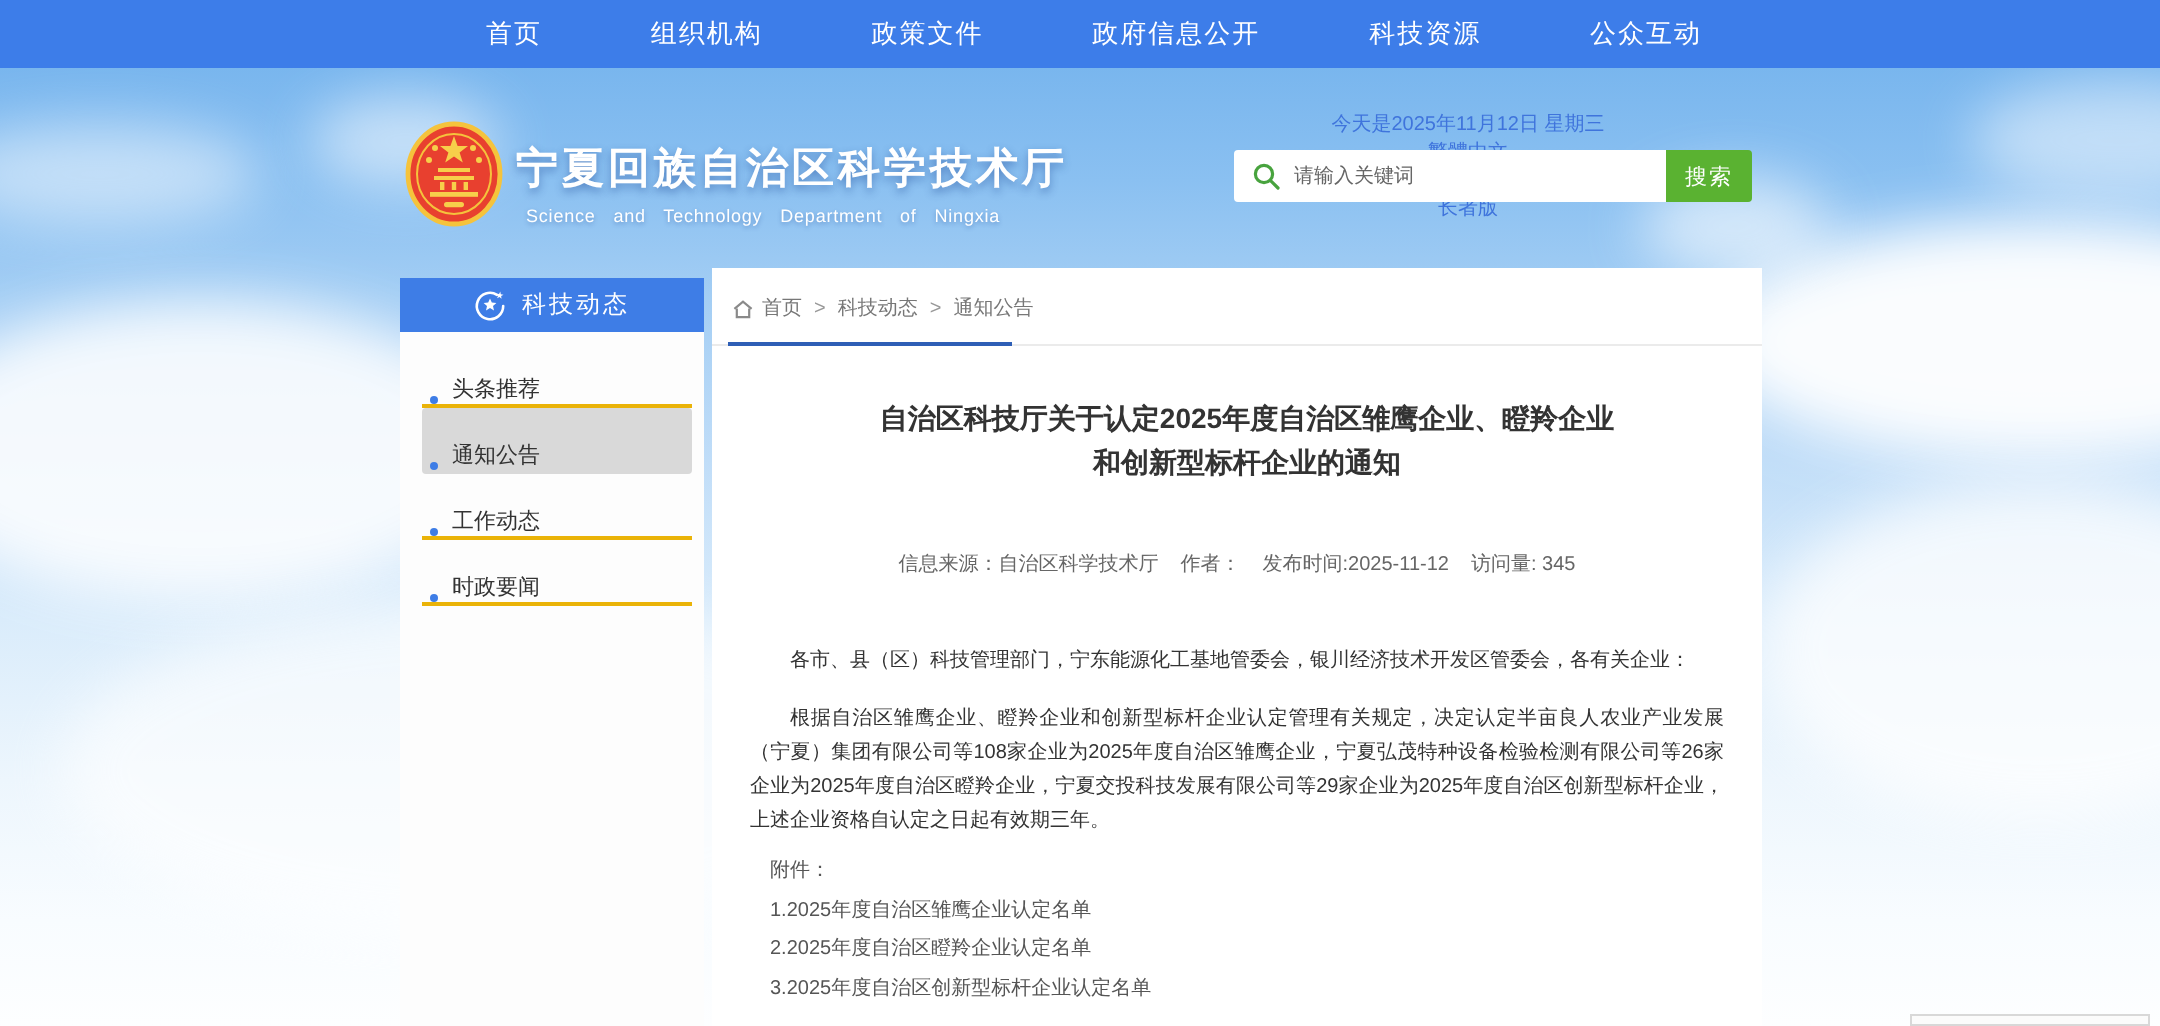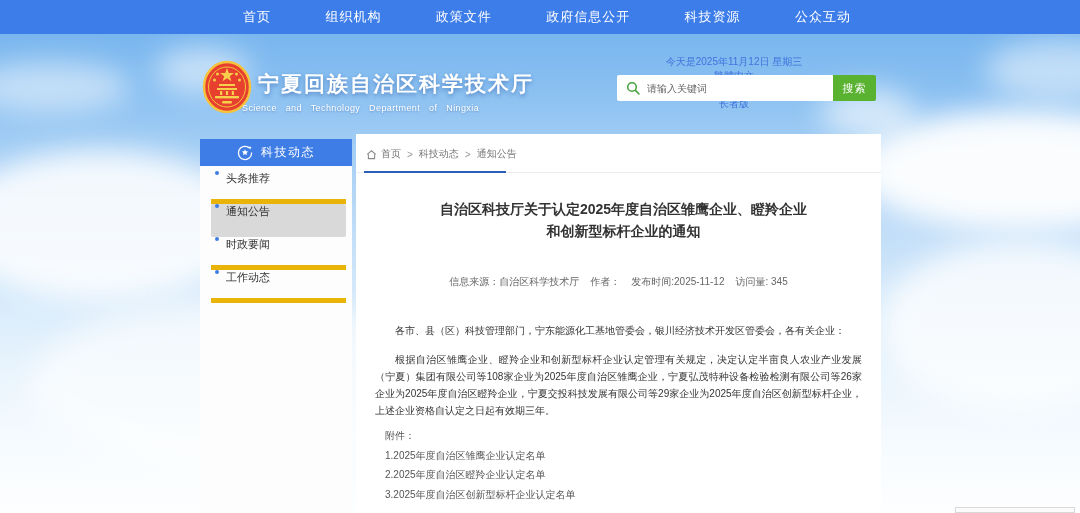--- a/index.html
+++ b/index.html
@@ -18,21 +18,21 @@
   
   .nav { position:absolute; left:0; top:0; width:1080px; height:34px; background:#3d7de9; z-index:20; }
   .nav-inner { position:absolute; left:243px; top:0; width:608px; height:34px;
     display:flex; justify-content:space-between; align-items:center; }
   .nav-item { color:#fff; font-size:13px; letter-spacing:1px; cursor:pointer; white-space:nowrap; }
 
   
   .emblem { position:absolute; left:202px; top:60px; width:50px; height:55px; z-index:5; }
   .site-title { position:absolute; left:258px; top:70px; z-index:5; color:#fff; font-size:21px;
     font-weight:bold; letter-spacing:2px; text-shadow:0 2px 4px rgba(20,60,140,.45); white-space:nowrap; }
-  .site-subtitle { position:absolute; left:242px; top:103px; width:282px; z-index:5; color:#fff;
+  .site-subtitle { position:absolute; left:263px; top:103px; width:282px; z-index:5; color:#fff;
     font-size:9px; word-spacing:6px; letter-spacing:.4px; text-shadow:0 1px 2px rgba(20,60,140,.35); white-space:nowrap; }
 
   .date-row { position:absolute; left:595px; top:55px; width:278px; z-index:5;
     display:flex; justify-content:space-between; align-items:center;
     color:#3f74dc; font-size:10px; white-space:nowrap;flex-direction:column; }
   .lang-link { cursor:pointer; }
 
   .search-wrap { position:absolute; left:597px; top:75px; z-index:5; display:flex;padding-left:20px; }
   .search-box { position:relative; width:216px; height:26px; background:#fff; border-radius:2px 0 0 2px; }
   .search-box svg { position:absolute; left:9px; top:6px; }
@@ -40,22 +40,22 @@
     font-size:10px; color:#333; background:transparent; font-family:inherit; }
   .search-input::placeholder { color:#666; }
   .search-btn { width:43px; height:26px; background:#5ab231; color:#fff; border:none; font-size:11px;
     border-radius:0 2px 2px 0; cursor:pointer; font-family:inherit; letter-spacing:1px; }
 
   
   .sidebar { position:absolute; left:200px; top:139px; width:152px; height:374px; background:#fdfdfd; z-index:10; }
   .sidebar-head { height:27px; background:#3e7de6; display:flex; align-items:center; justify-content:center;
     gap:8px; color:#fff; font-size:12px; letter-spacing:1.5px; }
   .menu { margin:5px 6px 0 11px; }
-  .menu-item { height:33px; display:flex; align-items:flex-start; padding-left:4px;
-    font-size:11px; color:#333; border-bottom:5px solid #eab308; cursor:pointer; position:relative; }
+  .menu-item { height:33px; display:flex; align-items:flex-end; padding-left:4px;
+    font-size:11px; color:#333; border-bottom:2px solid #eab308; cursor:pointer; position:relative; }
   .menu-item .dot { width:4px; height:4px; border-radius:50%; background:#3e7de6; margin-right:7px; }
   .menu-item.active { background:#d9d9d9; border-radius:2px; border-bottom-color:transparent; }
 
   
   .content { position:absolute; left:356px; top:134px; width:525px; height:379px; background:#fff; z-index:10; }
   .crumb { position:absolute; left:10px; top:13px; display:flex; align-items:center; gap:4px;
     font-size:10px; color:#777; white-space:nowrap; }
   .crumb .sep { color:#999; margin:0 2px; }
   .crumb-link { cursor:pointer; }
   .crumb-underline { position:absolute; left:8px; top:37px; width:142px; height:2px; background:#2e5fb6; z-index:2; }
@@ -154,25 +154,25 @@
       <div class="menu-item">
         <span class="dot"></span>
         <span>头条推荐</span>
       </div>
       <div class="menu-item active">
         <span class="dot"></span>
         <span>通知公告</span>
       </div>
       <div class="menu-item">
         <span class="dot"></span>
+        <span>工作动态</span>
+      </div>
+      <div class="menu-item">
+        <span class="dot"></span>
         <span>时政要闻</span>
-      </div>
-      <div class="menu-item">
-        <span class="dot"></span>
-        <span>工作动态</span>
       </div>
     </div>
   </div>
 
   <div class="content">
 
     <div class="crumb">
       <svg width="11" height="11" viewBox="0 0 11 11">
         <path d="M1.2 5.4 L5.5 1.8 L9.8 5.4" fill="none" stroke="#8a8a8a" stroke-width="1.1"></path>
         <path d="M2.4 5.2 V9.6 H8.6 V5.2" fill="none" stroke="#8a8a8a" stroke-width="1.1"></path>

